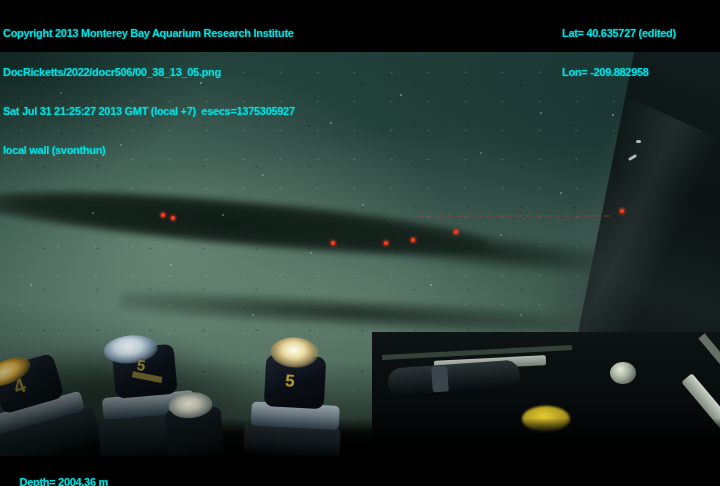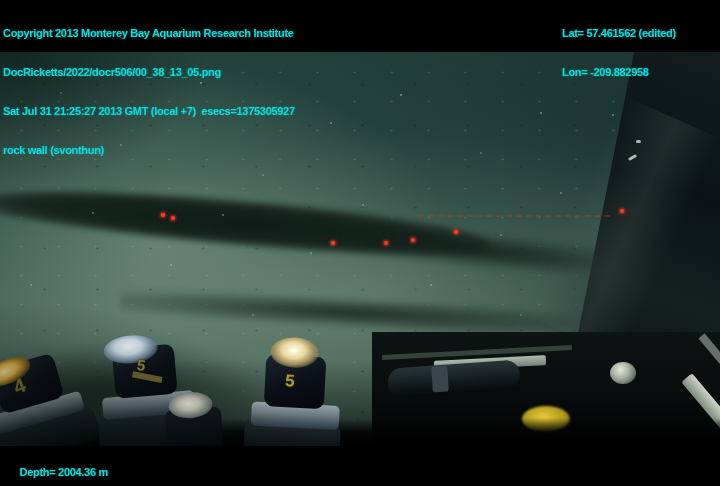--- a/index.html
+++ b/index.html
@@ -6,21 +6,21 @@
   body{width:720px;height:486px;overflow:hidden;font-family:"Liberation Sans",sans-serif;}
   .screen{position:relative;width:720px;height:486px;background:#000;overflow:hidden;}
 
   
   .hud{color:#00e0e0;font-weight:bold;font-size:11px;line-height:13px;
        letter-spacing:-0.3px;white-space:pre;
        text-shadow:0 0 2px rgba(0,210,210,0.45);}
   .header{position:absolute;top:0;left:0;width:720px;height:52px;background:#000;z-index:9;}
   .header-left{position:absolute;top:1px;left:3px;}
   .header-right{position:absolute;top:1px;left:562px;}
-  .footer{position:absolute;bottom:12px;left:0;width:720px;height:28px;background:#000;z-index:9;}
+  .footer{position:absolute;bottom:2px;left:0;width:720px;height:28px;background:#000;z-index:9;}
   .footer-line{position:absolute;left:3px;top:7px;}
   .footer-line span{margin-right:8px;}
 
   
   .scene{position:absolute;top:52px;left:0;width:720px;height:406px;overflow:hidden;
     background:
       radial-gradient(ellipse 420px 260px at 22% 48%, rgba(132,160,140,0.55), rgba(132,160,140,0) 70%),
       radial-gradient(ellipse 520px 300px at 52% 72%, rgba(108,138,118,0.40), rgba(108,138,118,0) 72%),
       radial-gradient(ellipse 620px 380px at 88% 14%, rgba(22,48,46,0.85), rgba(22,48,46,0) 75%),
       linear-gradient(168deg,#20403a 0%,#2c4c44 28%,#4a685c 55%,#3f5a4e 78%,#31493f 100%);}
@@ -137,24 +137,24 @@
 </head>
 <body>
 
 <div class="screen">
 
   <div class="header">
     <div class="header-left hud">
       <div>Copyright 2013 Monterey Bay Aquarium Research Institute</div>
       <div>DocRicketts/2022/docr506/00_38_13_05.png</div>
       <div>Sat Jul 31 21:25:27 2013 GMT (local +7)  esecs=1375305927</div>
-      <div>rock wall (svonthun)</div>
+      <div>local wall (svonthun)</div>
     </div>
     <div class="header-right hud">
-      <div>Lat= 57.461562 (edited)</div>
+      <div>Lat= 40.635727 (edited)</div>
       <div>Lon= -209.882958</div>
     </div>
   </div>
 
   <div class="scene">
     <div class="speckle"></div>
     <div class="outcrop"></div>
     <div class="ledge-a"></div>
     <div class="ledge-a2"></div>
     <div class="ledge-b"></div>

